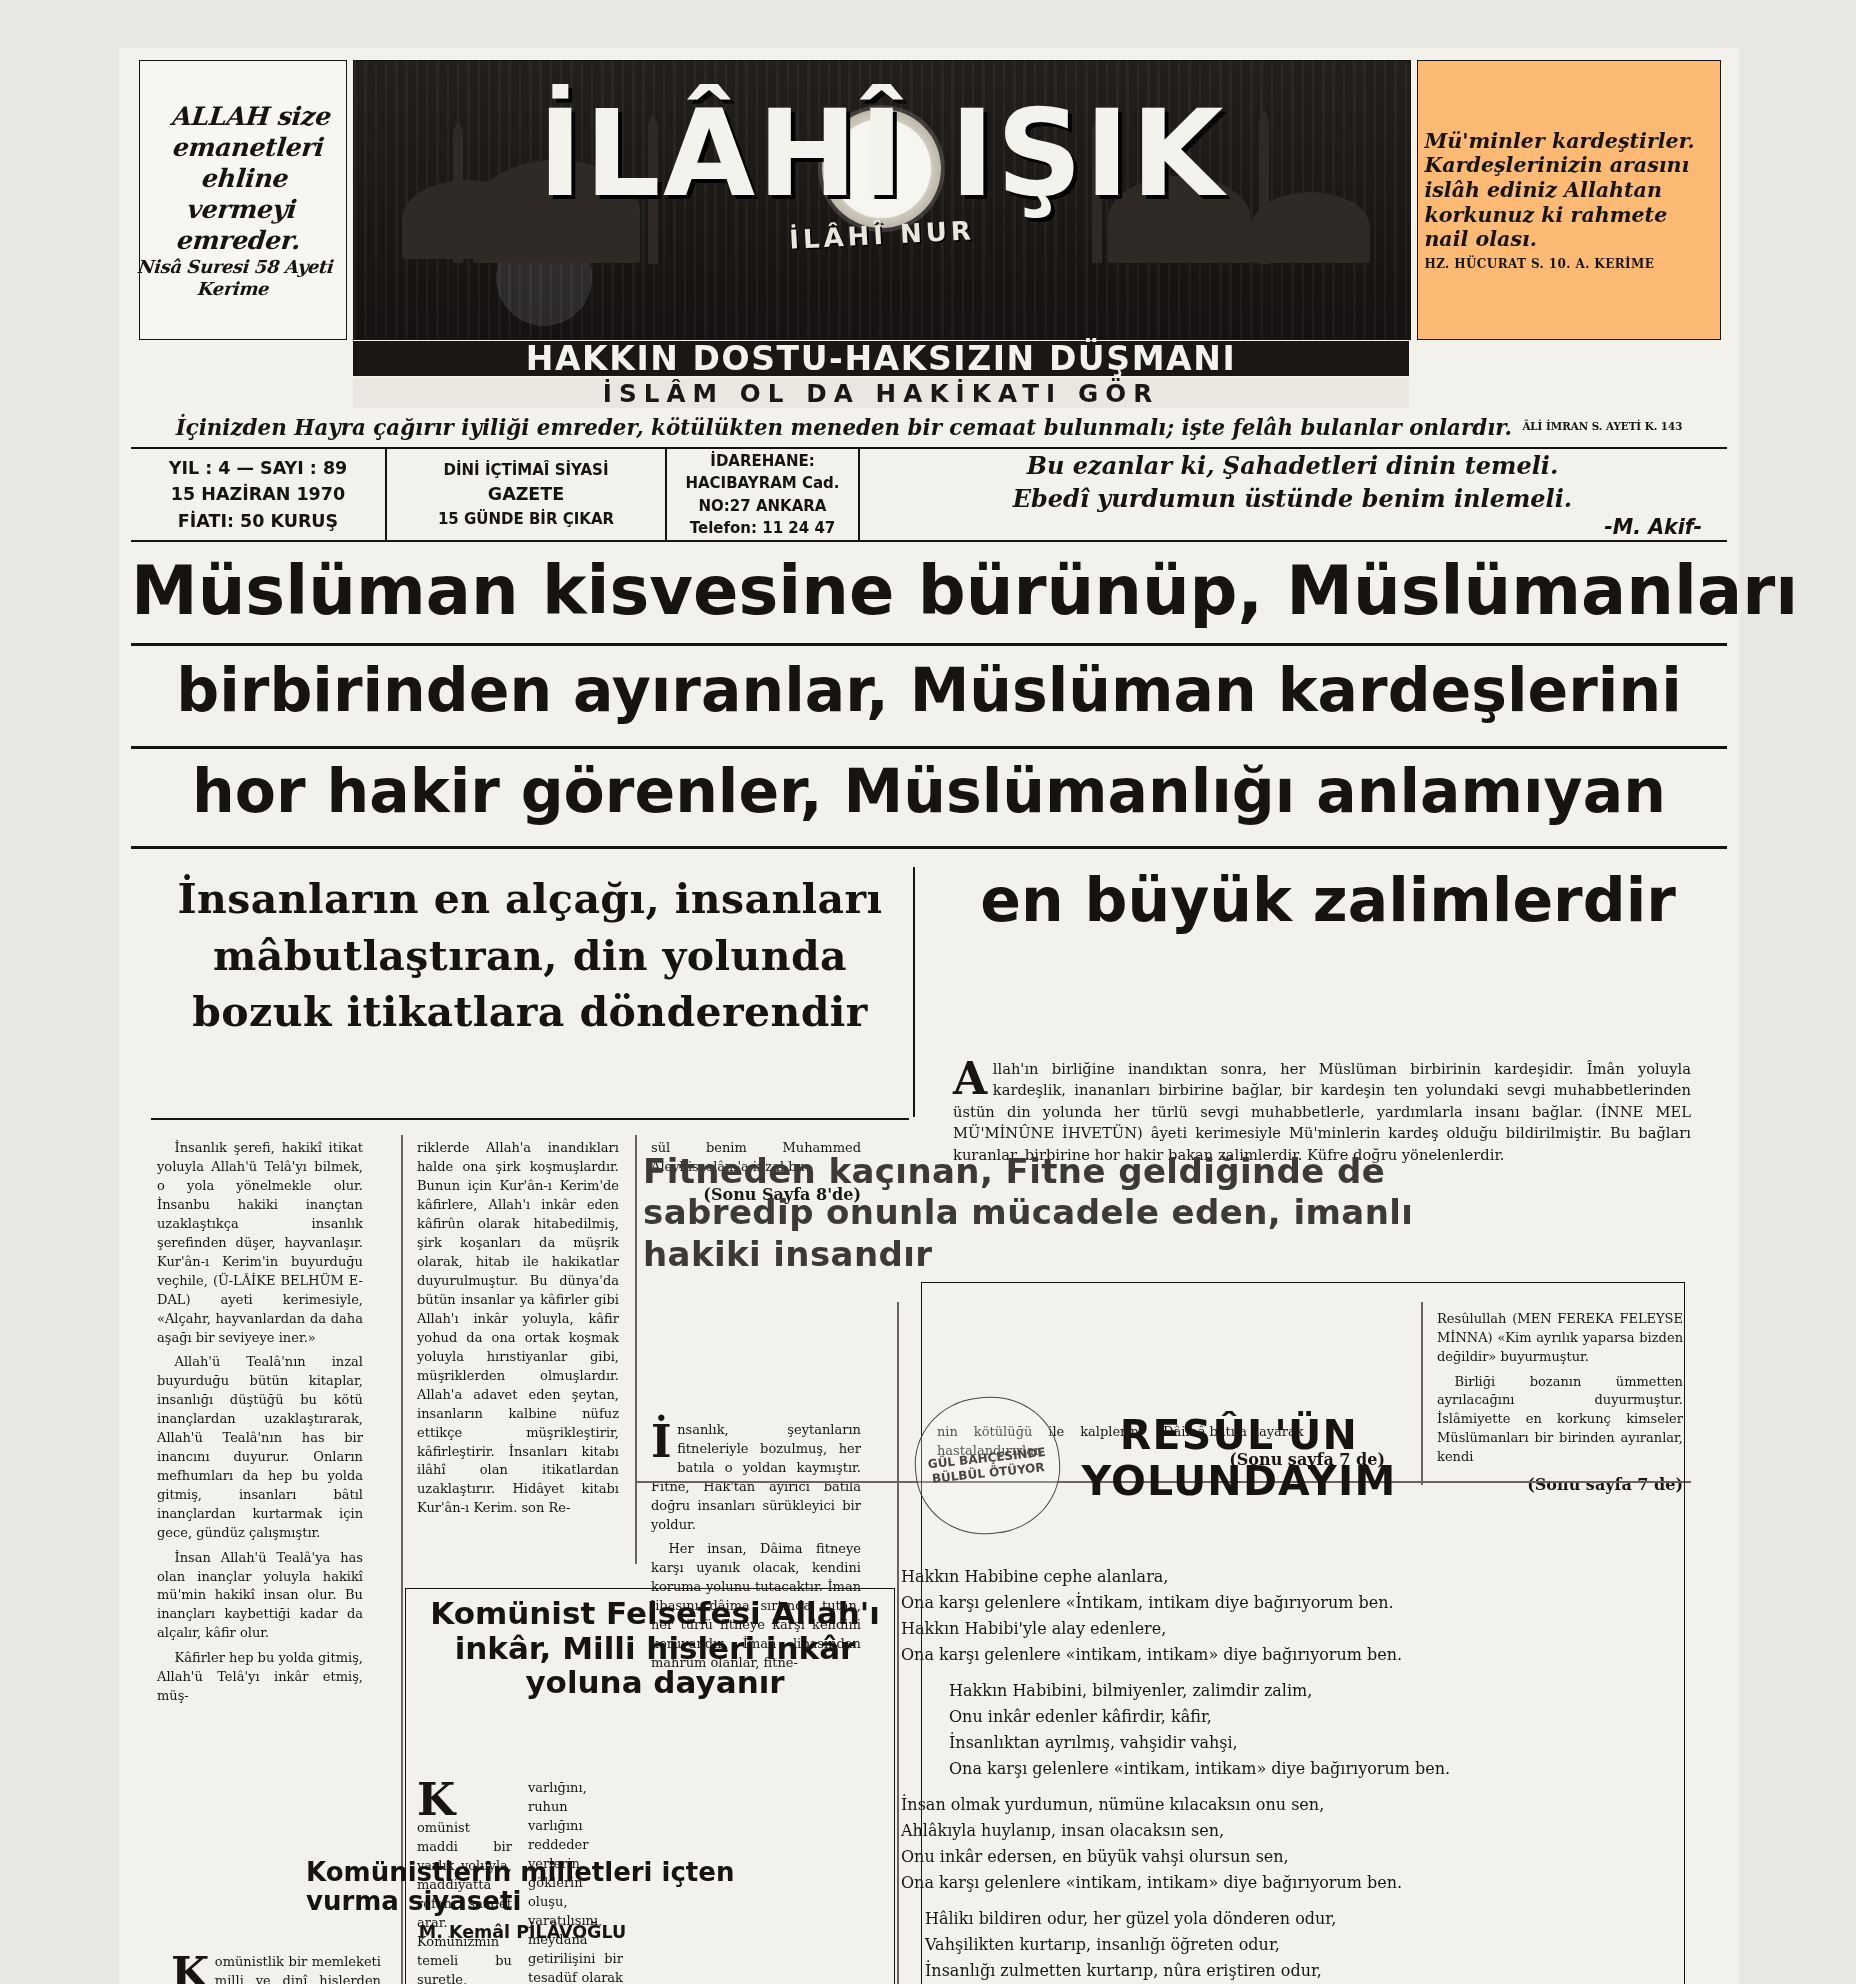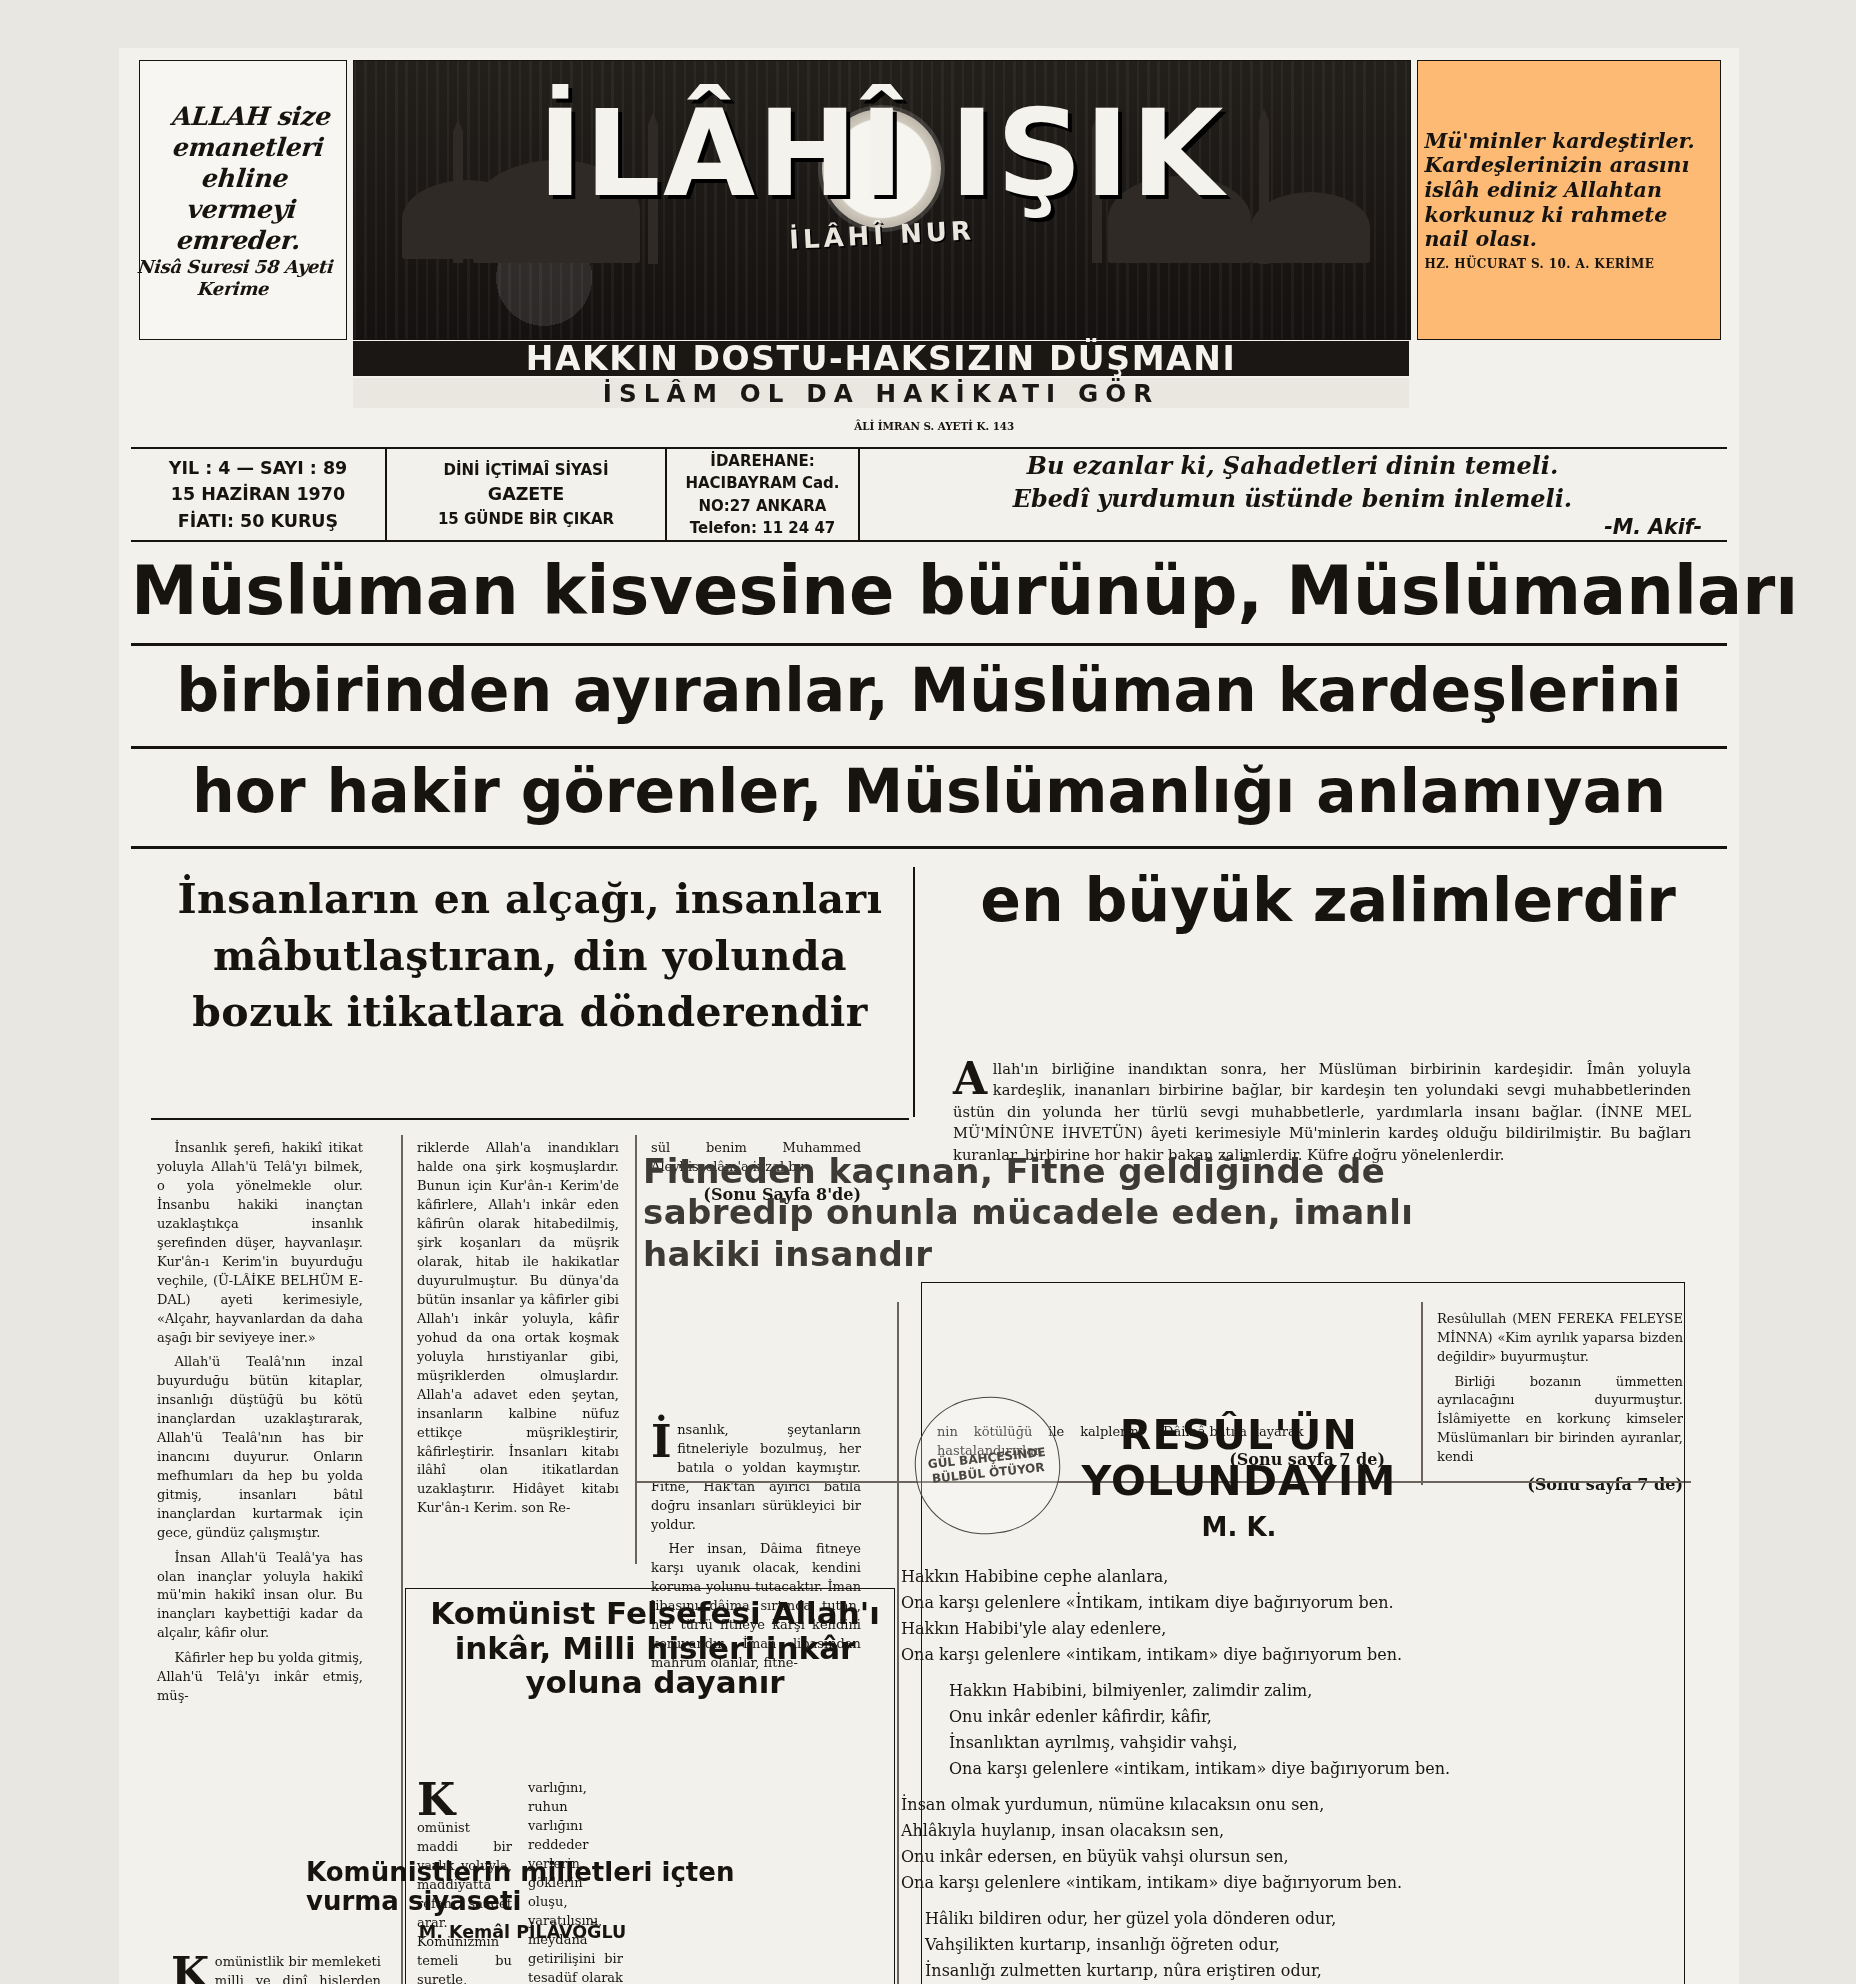--- a/index.html
+++ b/index.html
@@ -242,20 +242,21 @@
         <span>Mü'minler kardeştirler. Kardeşlerinizin arasını islâh ediniz Allahtan korkunuz ki rahmete nail olası.</span>
         <div class="ref">HZ. HÜCURAT S. 10. A. KERİME</div>
       </div>
     </div>
 
     <div class="slogan">HAKKIN DOSTU-HAKSIZIN DÜŞMANI</div>
     <div class="slogan2">İSLÂM OL DA HAKİKATI GÖR</div>
   </div>
 
   <div class="hadith">
+    <span>İçinizden Hayra çağırır iyiliği emreder, kötülükten meneden bir cemaat bulunmalı; işte felâh bulanlar onlardır.</span>
     <span class="ref">ÂLİ İMRAN S. AYETİ K. 143</span>
   </div>
 
   <div class="inforow">
     <div class="ib ib1">
       <div class="l">YIL : 4 — SAYI : 89</div>
       <div class="l">15 HAZİRAN 1970</div>
       <div class="l">FİATI: 50 KURUŞ</div>
     </div>
     <div class="ib ib2">
@@ -354,21 +355,20 @@
   <div class="stamp stamp1">
     <div>
       <div>GÜL BAHÇESİNDE</div>
       <div>BÜLBÜL ÖTÜYOR</div>
     </div>
   </div>
   <div class="subhead resul">
     <div>RESÛL'ÜN</div>
     <div>YOLUNDAYIM</div>
   </div>
-  <div class="subhead resulmk">M. K.</div>
 
   <div class="poemblk">
     <p>
       <span>Hakkın Habibine cephe alanlara,</span><br>
       <span>Ona karşı gelenlere «İntikam, intikam diye bağırıyorum ben.</span><br>
       <span>Hakkın Habibi'yle alay edenlere,</span><br>
       <span>Ona karşı gelenlere «intikam, intikam» diye bağırıyorum ben.</span>
     </p>
     <p class="ind">
       <span>Hakkın Habibini, bilmiyenler, zalimdir zalim,</span><br>

